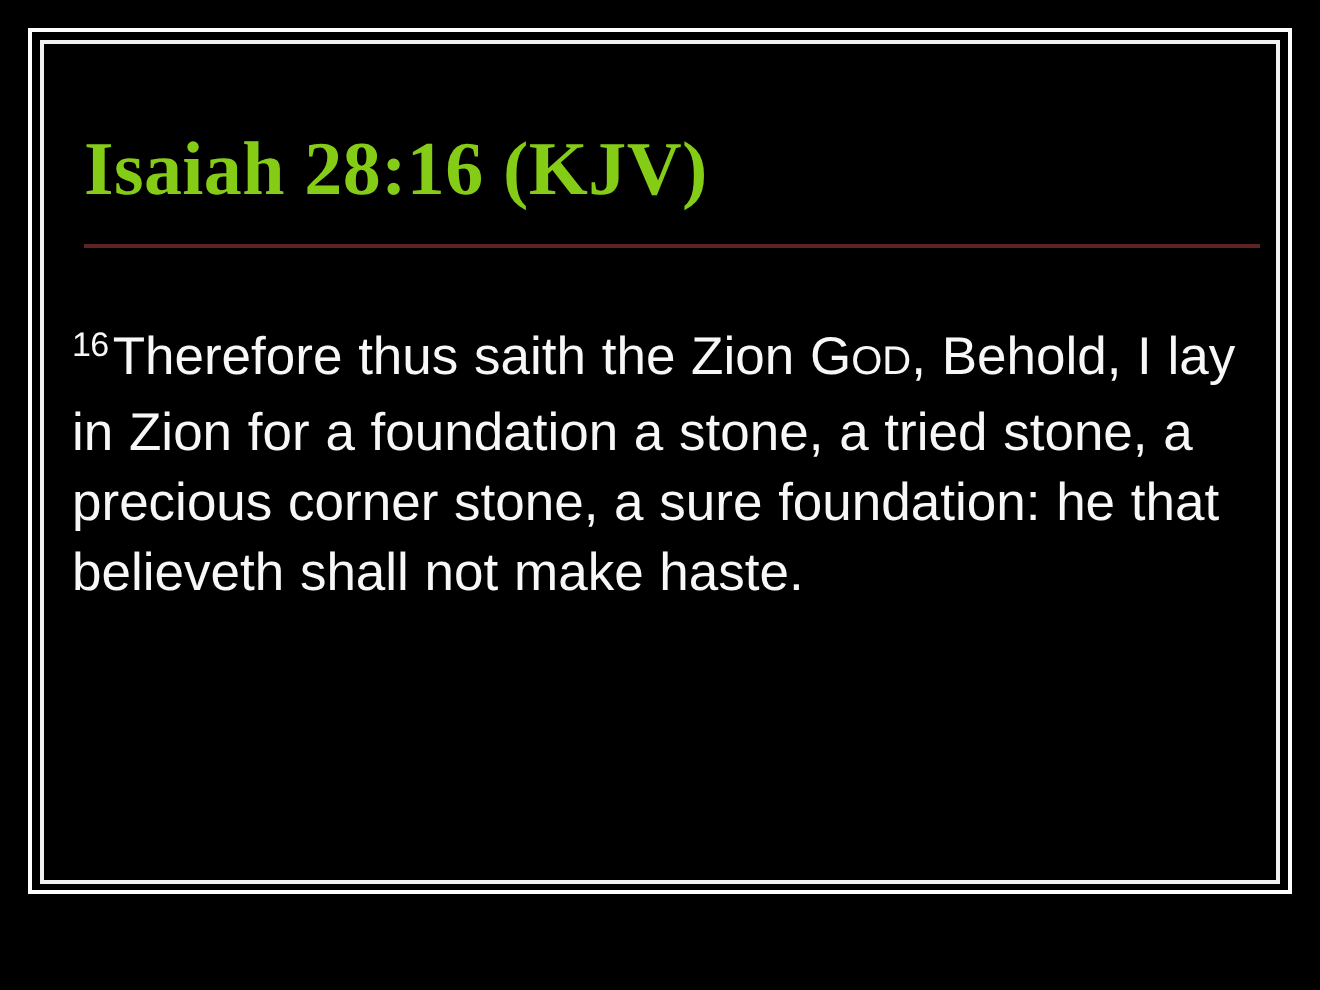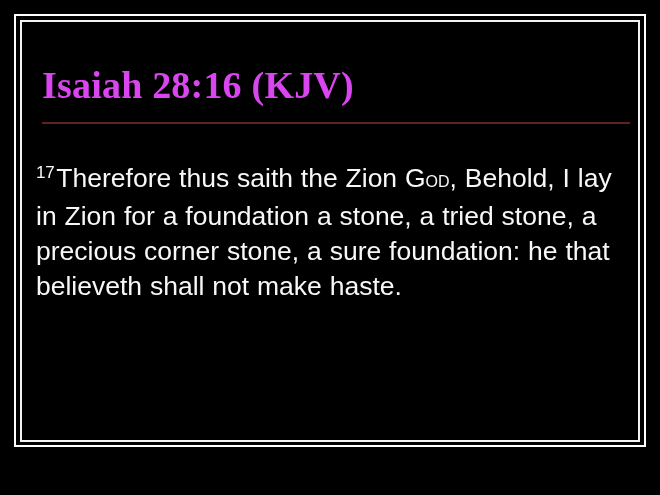--- a/index.html
+++ b/index.html
@@ -48,21 +48,21 @@
     position: absolute;
     left: 42px;
     top: 62px;
     width: 590px;
   }
   .title-text {
     font-family: "Liberation Serif", "DejaVu Serif", serif;
     font-weight: bold;
     font-size: 38px;
     line-height: 46px;
-    color: #d946ef;
+    color: #84cc16;
     letter-spacing: 0.2px;
     white-space: nowrap;
   }
 
   
   .title-rule {
     position: absolute;
     left: 42px;
     top: 122px;
     width: 588px;
@@ -90,34 +90,34 @@
     font-size: 17px;
     vertical-align: 9px;
     line-height: 0;
     margin-right: 2px;
     letter-spacing: -0.3px;
   }
   .divine-name .dn-cap {
     font-size: 26.5px;
   }
   .divine-name .dn-small {
-    font-size: 16px;
+    font-size: 20px;
   }
 </style>
 </head>
 <body>
 
 <div id="slide">
 
   <div class="frame-outer"></div>
   <div class="frame-inner"></div>
 
   <div class="title-block">
     <div class="title-text">Isaiah 28:16 (KJV)</div>
   </div>
 
   <div class="title-rule"></div>
 
   <div class="body-block">
-    <p class="body-text"><span class="verse-num">17</span><span>Therefore thus saith the Zion </span><span class="divine-name"><span class="dn-cap">G</span><span class="dn-small">OD</span></span><span>, Behold, I lay in Zion for a foundation a stone, a tried stone, a precious corner stone, a sure foundation: he that believeth shall not make haste.</span></p>
+    <p class="body-text"><span class="verse-num">16</span><span>Therefore thus saith the Zion </span><span class="divine-name"><span class="dn-cap">G</span><span class="dn-small">OD</span></span><span>, Behold, I lay in Zion for a foundation a stone, a tried stone, a precious corner stone, a sure foundation: he that believeth shall not make haste.</span></p>
   </div>
 
 </div>
 
 </body></html>

